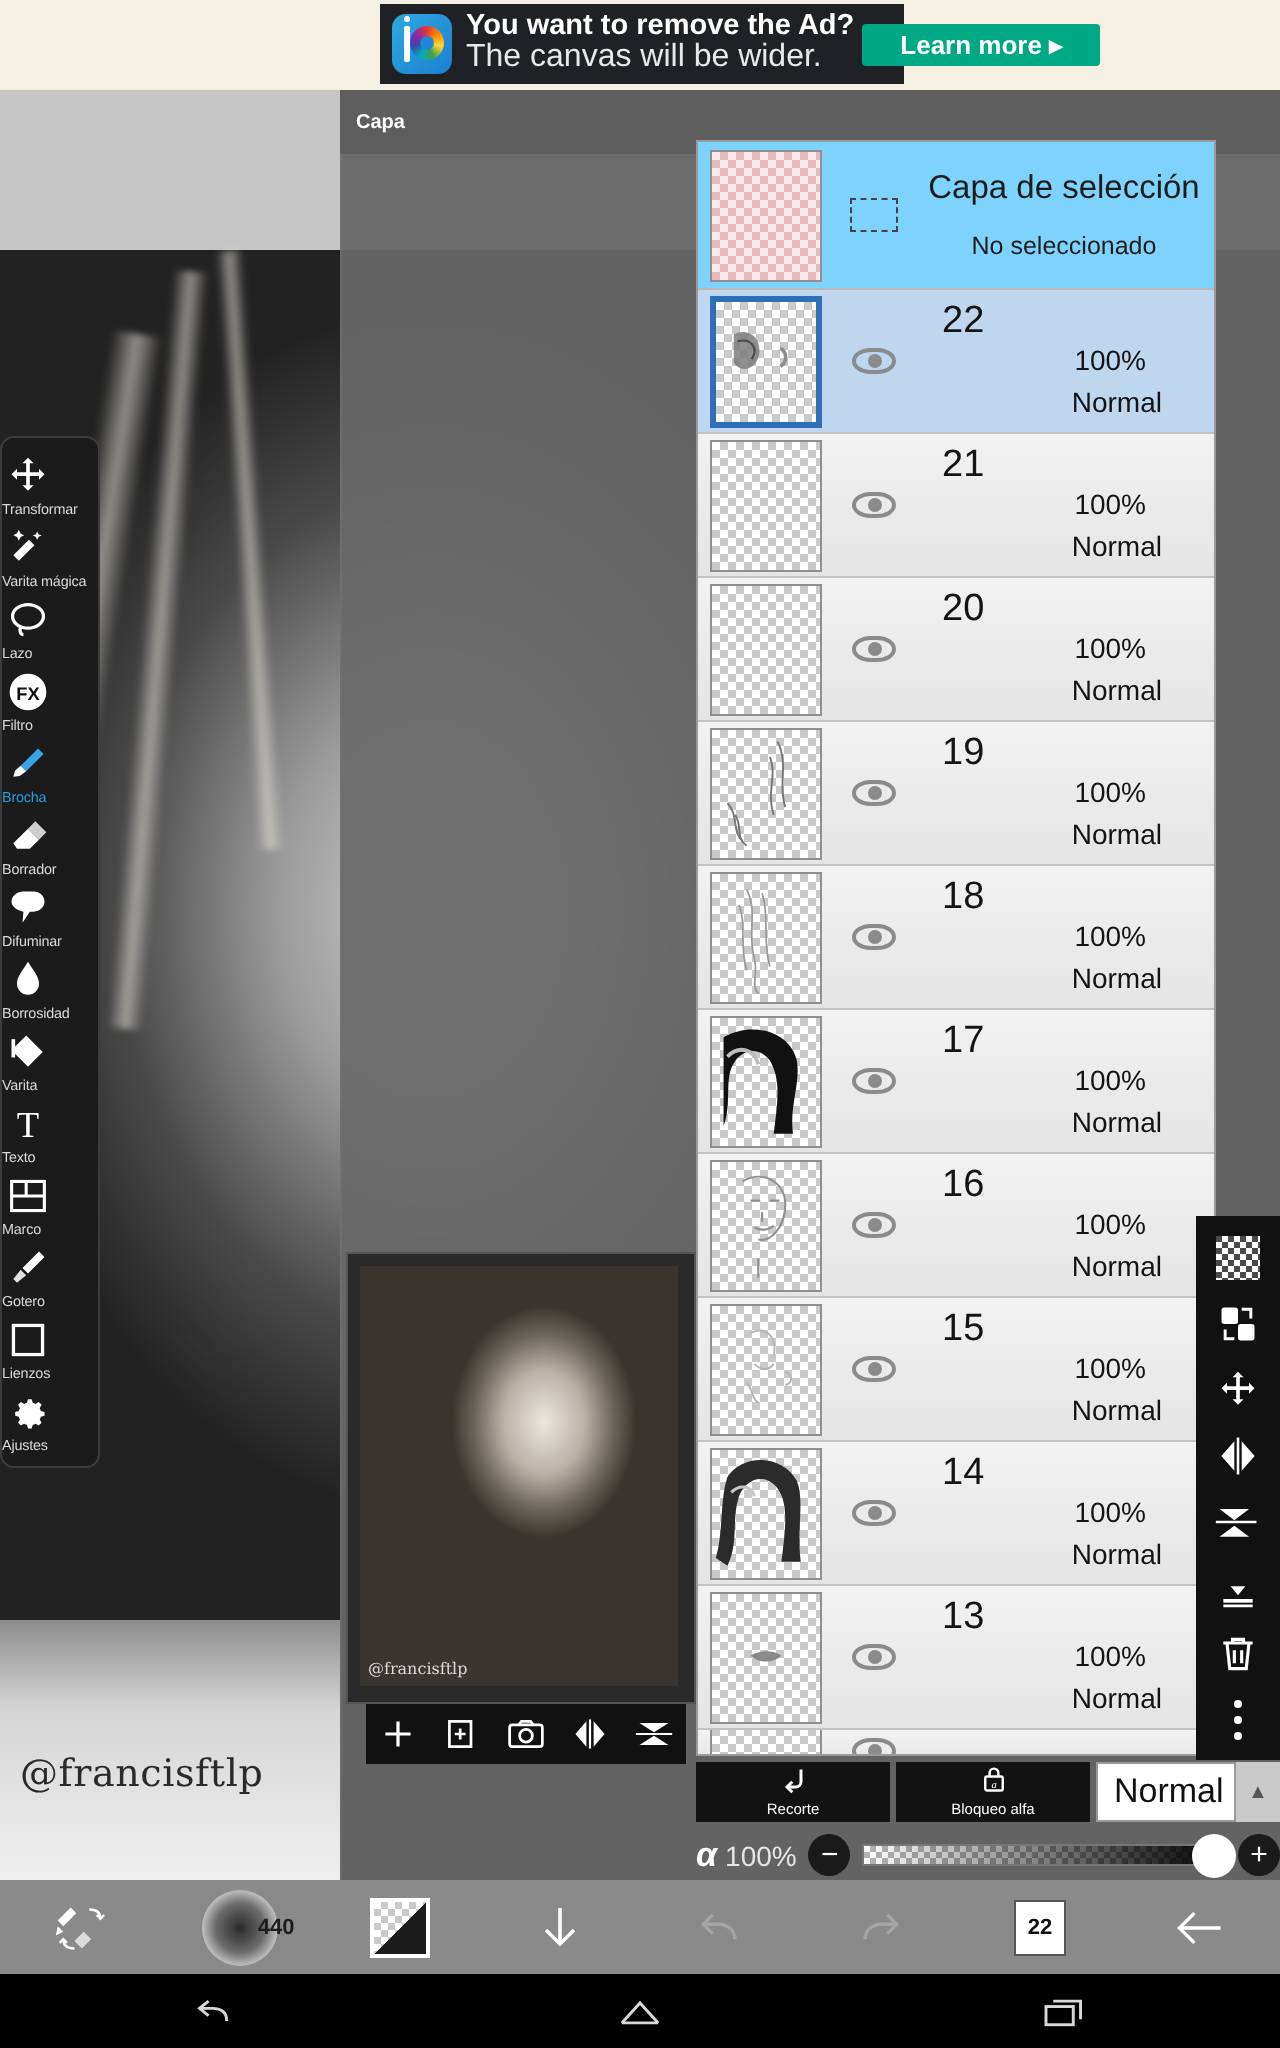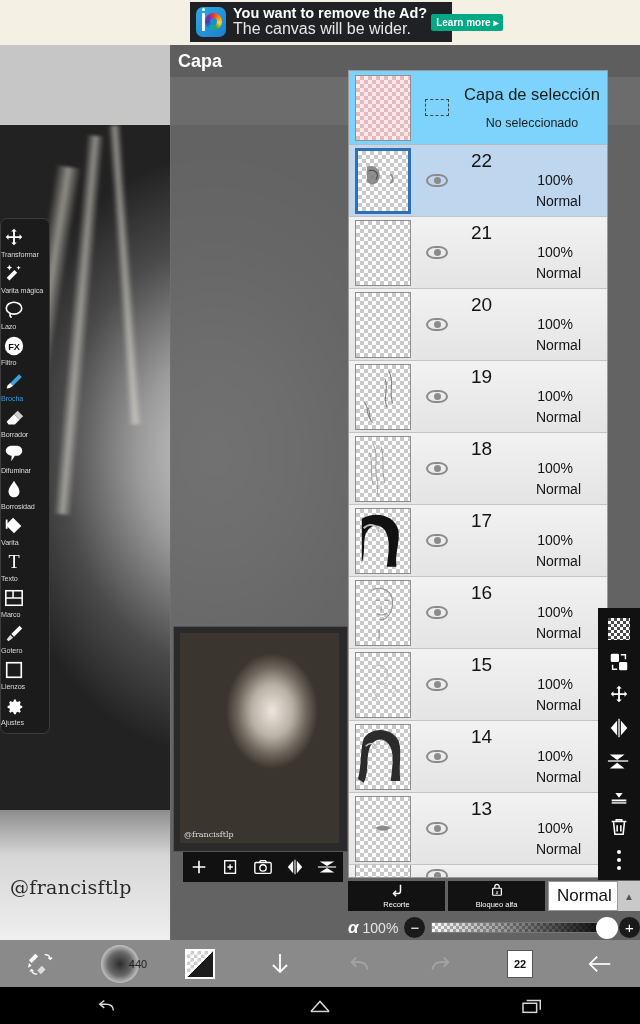--- a/index.html
+++ b/index.html
@@ -38,22 +38,22 @@
     background: conic-gradient(#e53935, #fb8c00, #fdd835, #43a047, #00acc1, #3949ab, #8e24aa, #e53935);
   }
   .ad-logo .ring:after {
     content: ""; position: absolute; left: 5px; top: 5px; width: 7px; height: 7px;
     border-radius: 50%; background: #2089d6;
   }
   .ad-text { flex: 1 1 auto; line-height: 1.05; }
   .ad-title { color: #fff; font-size: 14.5px; font-weight: bold; white-space: nowrap; }
   .ad-sub { color: #e8e8e8; font-size: 16px; white-space: nowrap; }
   .ad-cta {
-    background: #00a884; color: #fff; font-size: 10px; font-weight: bold;
-    padding: 3px 5px; border-radius: 2px; white-space: nowrap; margin-left: 4px;
+    background: #00a884; color: #fff; font-size: 13px; font-weight: bold;
+    padding: 3px 19px; border-radius: 2px; white-space: nowrap; margin-left: 4px;
   }
 
   
   .canvas-area {
     position: absolute; top: 45px; left: 0; width: 640px; height: 895px;
     background: #8b8b8b; overflow: hidden;
   }
   .art-top-band {
     position: absolute; top: 0; left: 0; width: 170px; height: 80px;
     background: #c6c6c6;
@@ -78,21 +78,21 @@
     font-size: 19px; font-family: "DejaVu Serif", serif; letter-spacing: .3px;
   }
   .canvas-frame-line {
     position: absolute; top: 0; left: 170px; width: 1px; height: 895px;
     background: rgba(255,255,255,.45);
   }
 
   
   .capa-header {
     position: absolute; top: 45px; left: 170px; width: 470px; height: 32px;
-    background: #5e5e5e; color: #fff; font-size: 18px; font-weight: bold;
+    background: #5e5e5e; color: #fff; font-size: 10px; font-weight: bold;
     display: flex; align-items: center; padding-left: 8px;
   }
   .panel-backdrop {
     position: absolute; top: 77px; left: 170px; width: 470px; height: 863px;
     background: rgba(105,105,105,.92);
   }
 
   
   .tool-strip {
     position: absolute; left: 0; top: 218px; width: 50px;
@@ -260,21 +260,21 @@
     flex: 1 1 0; display: flex; align-items: center; justify-content: center;
     color: #fff; height: 47px;
   }
   .atb.dim { color: #a5a5a5; }
   .brush-size {
     width: 38px; height: 38px; border-radius: 50%;
     background: radial-gradient(circle, #2b2b2b 0%, #6a6a6a 45%, #cfcfcf 75%, #e9e9e9 100%);
     display: flex; align-items: center; justify-content: center;
     position: relative;
   }
-  .brush-size span { font-size: 11px; color: #1d1d1d; font-weight: normal; margin-left: 36px; }
+  .brush-size span { font-size: 11px; color: #1d1d1d; font-weight: bold; margin-left: 36px; }
   .color-swatch {
     width: 30px; height: 30px; border: 2px solid #fff;
     background:
       linear-gradient(135deg, transparent 50%, #1c1c1c 50%),
       linear-gradient(45deg, #c9c9c9 25%, transparent 25%, transparent 75%, #c9c9c9 75%),
       linear-gradient(45deg, #c9c9c9 25%, #fff 25%, #fff 75%, #c9c9c9 75%);
     background-size: 100% 100%, 7px 7px, 7px 7px;
     background-position: 0 0, 0 0, 3.5px 3.5px;
   }
   .layers-ico {

